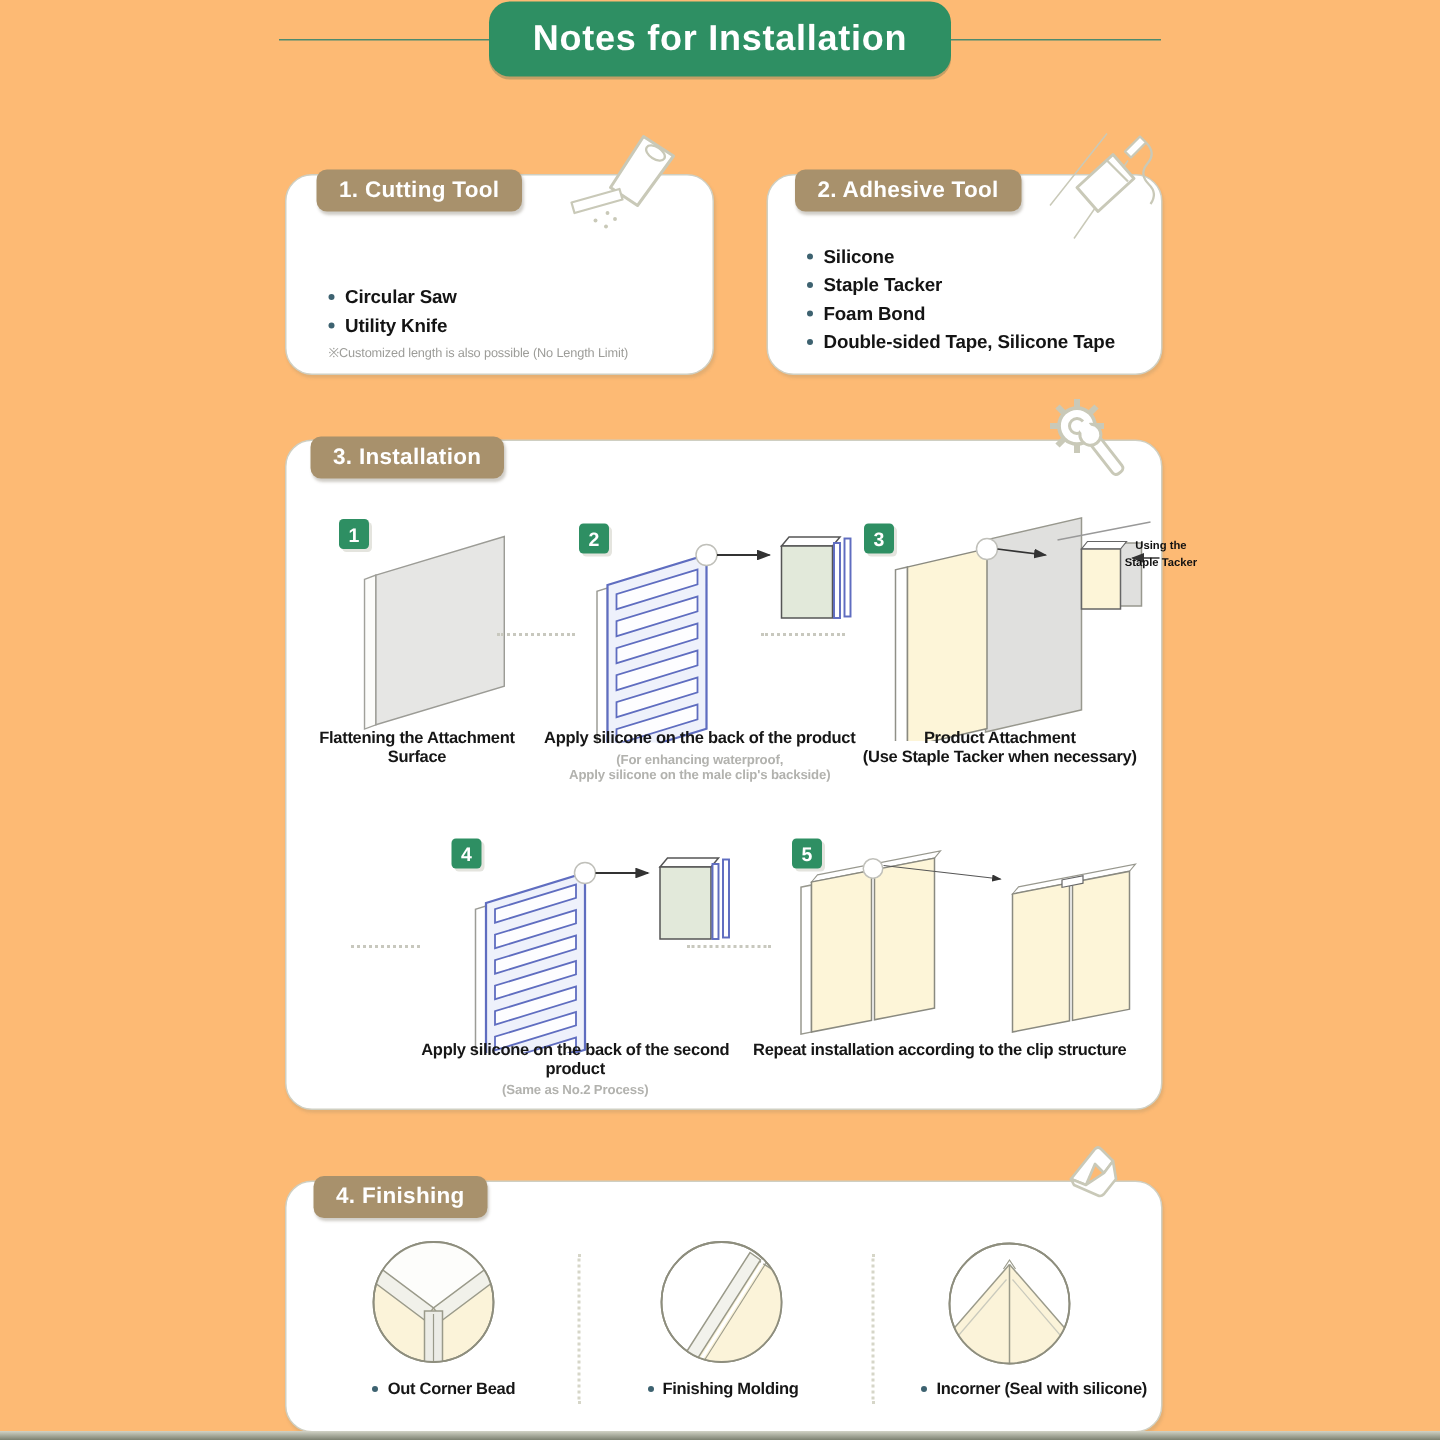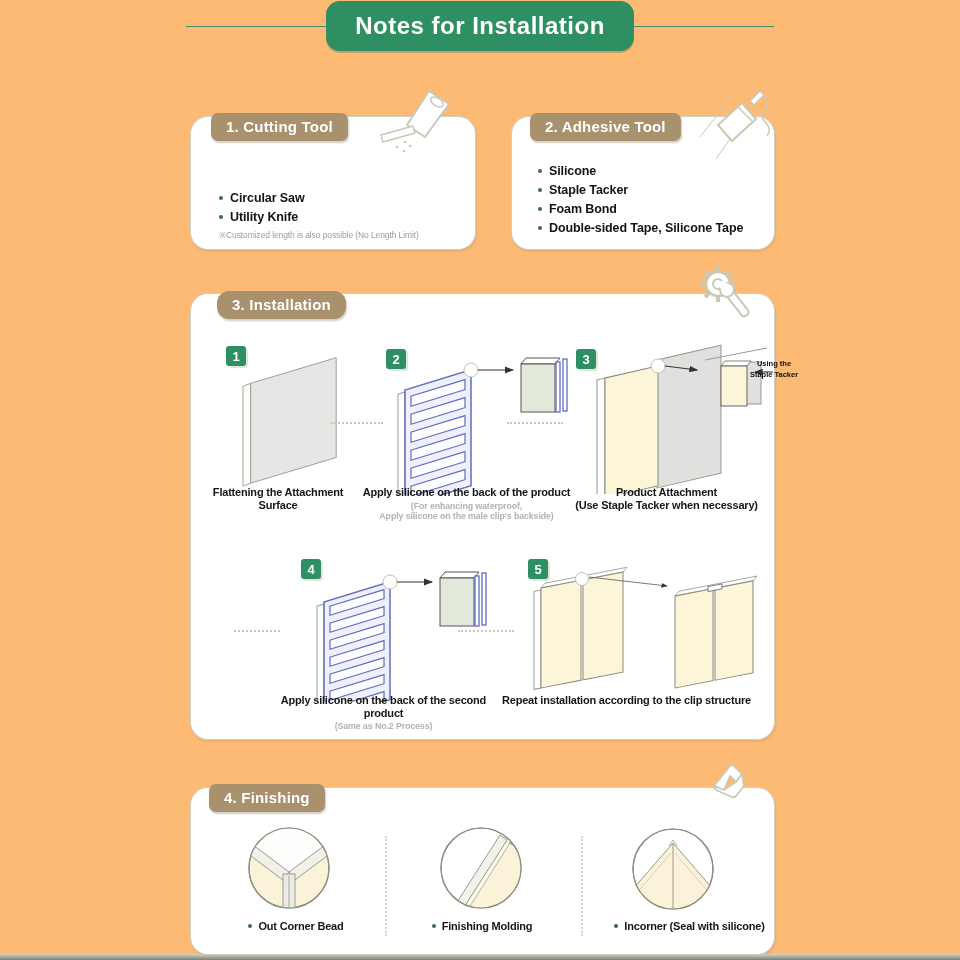--- a/index.html
+++ b/index.html
@@ -119,21 +119,21 @@
           <span>Foam Bond</span>
         </div>
       <div class="item">
           <span class="dot"></span>
           <span>Double-sided Tape, Silicone Tape</span>
         </div>
     </div>
   </div>
 
   <div class="panel-box" style="left:190px; top:293px; width:585px; height:447px;">
-    <div class="sec-label" style="left:26px; top:-3px;border-radius:12px;">3. Installation</div>
+    <div class="sec-label" style="left:16px; top:-3px;">3. Installation</div>
     <div class="abs" style="left:503px; top:-32px;">
       <svg width="64" height="64" viewBox="0 0 64 64">
         <g stroke="#c9c9b8" fill="#fff">
           <g stroke-width="4">
             <line x1="24" y1="4" x2="24" y2="10"></line>
               <line x1="24" y1="34" x2="24" y2="40"></line>
             <line x1="6" y1="22" x2="12" y2="22"></line>
               <line x1="36" y1="22" x2="42" y2="22"></line>
             <line x1="11" y1="9" x2="15" y2="13"></line>
               <line x1="33" y1="31" x2="37" y2="35"></line>

